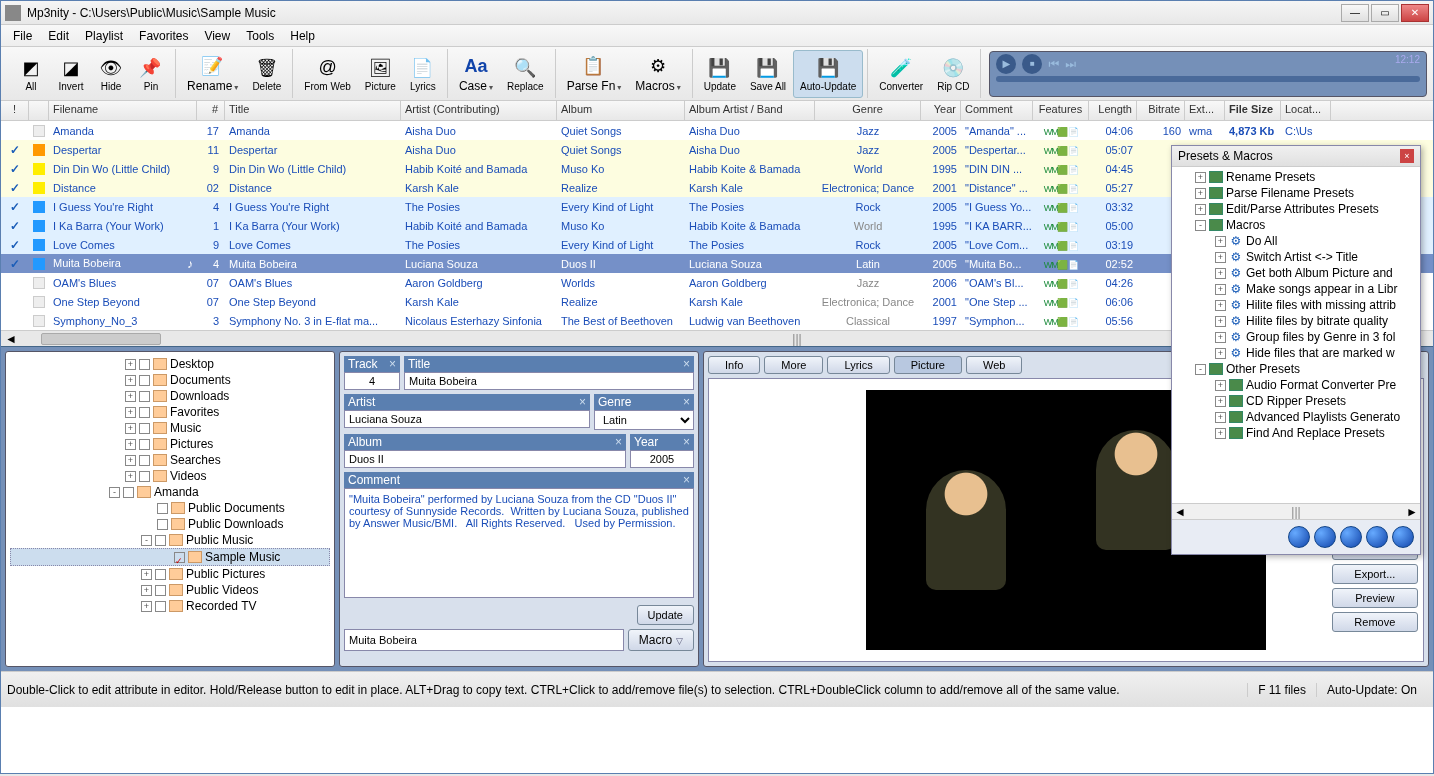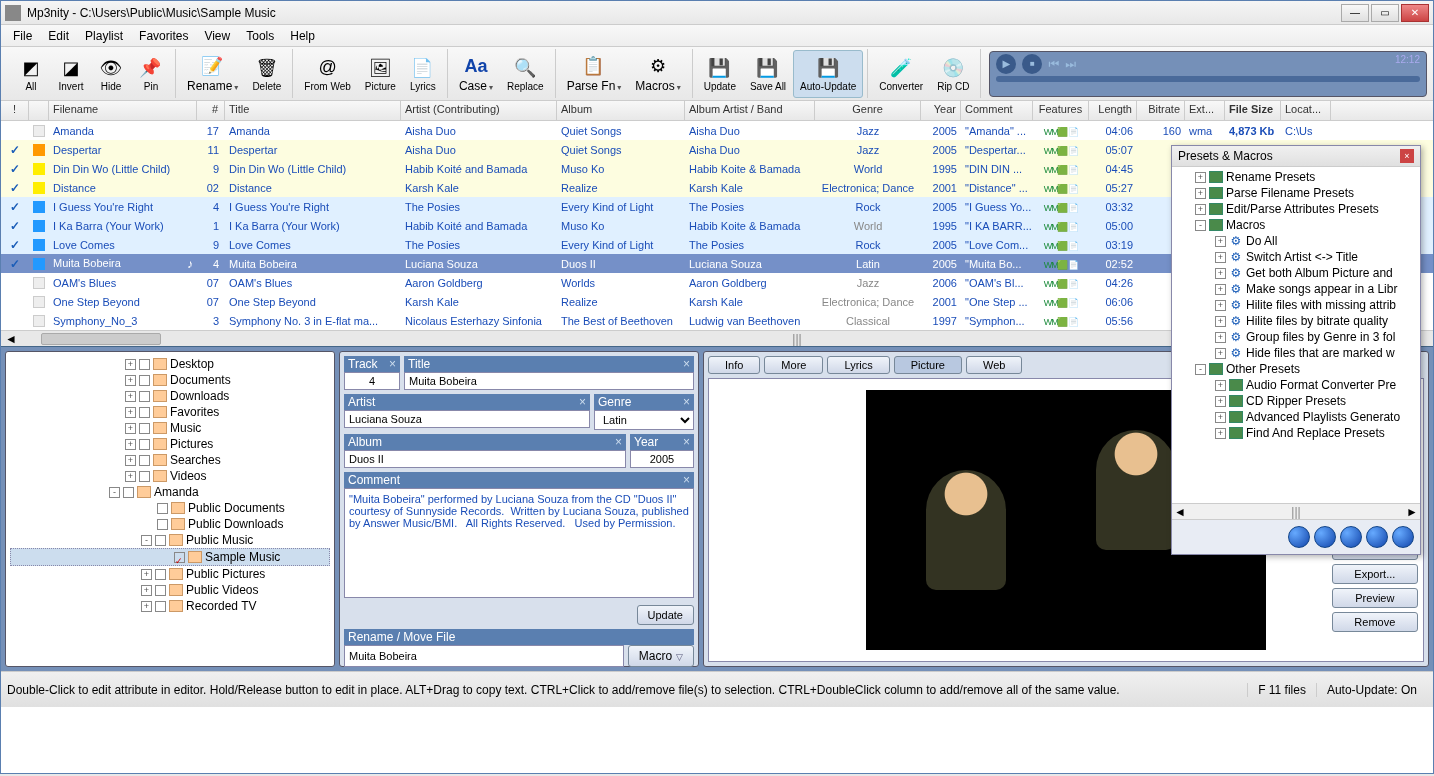--- a/index.html
+++ b/index.html
@@ -637,23 +637,20 @@
         <div class="field-label">
             <span>Comment</span>
             <span class="x">×</span>
           </div>
         <textarea class="comment-box" style="">"Muita Bobeira" performed by Luciana Souza from the CD "Duos II" courtesy of Sunnyside Records.  Written by Luciana Souza, published by Answer Music/BMI.   All Rights Reserved.   Used by Permission.</textarea>
       </div>
       <div style="display:flex;justify-content:flex-end;margin-top:4px;">
         <button class="panel-btn">Update</button>
       </div>
       <div class="field" style="margin-top:4px;">
-        <div class="field-label">
-            <span>Rename / Move File</span>
-          </div>
         <div style="display:flex;gap:4px;">
           <input class="field-input" value="Muita Bobeira" style="">
           <button class="panel-btn"><span>Macro</span><span class="dd">▽</span></button>
         </div>
       </div>
     </div>
 
     <div class="panel right-panel" style="position:relative;">
       <div class="rp-tabs">
         <div class="rp-tab">Info</div>

